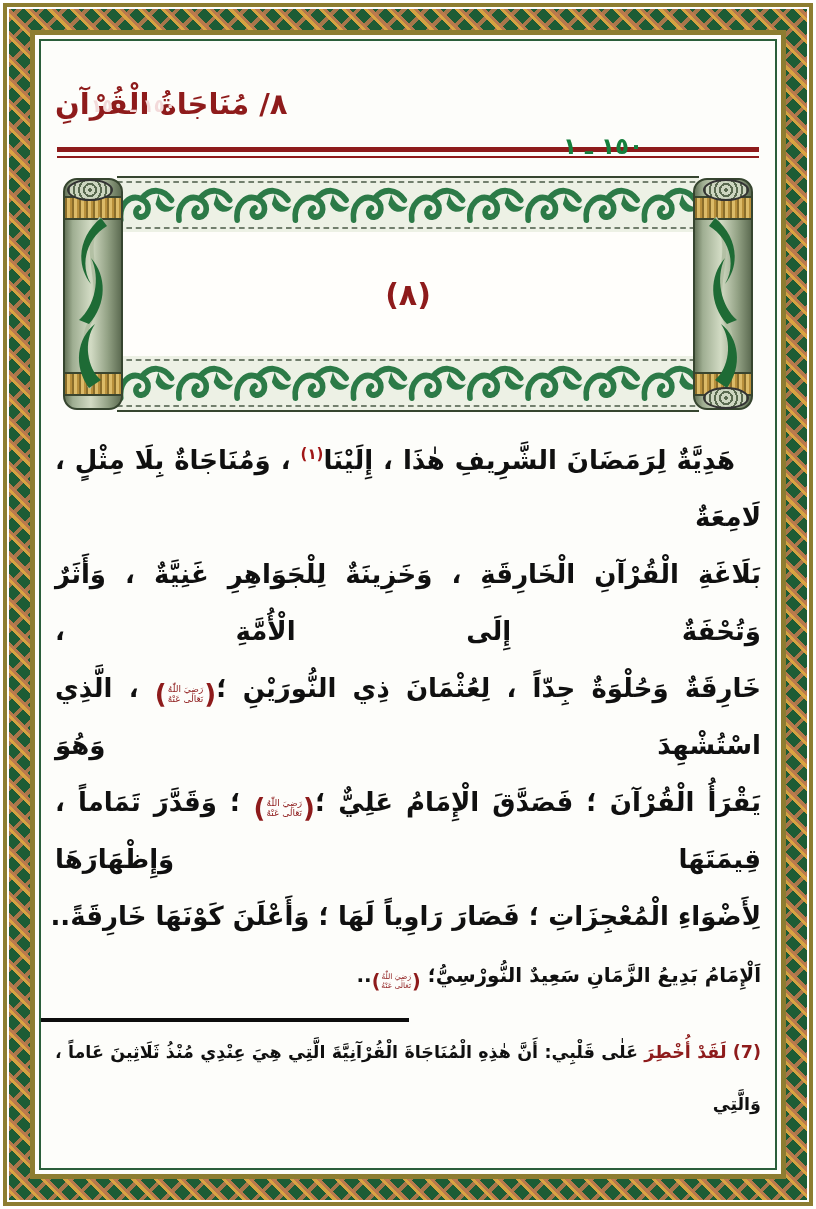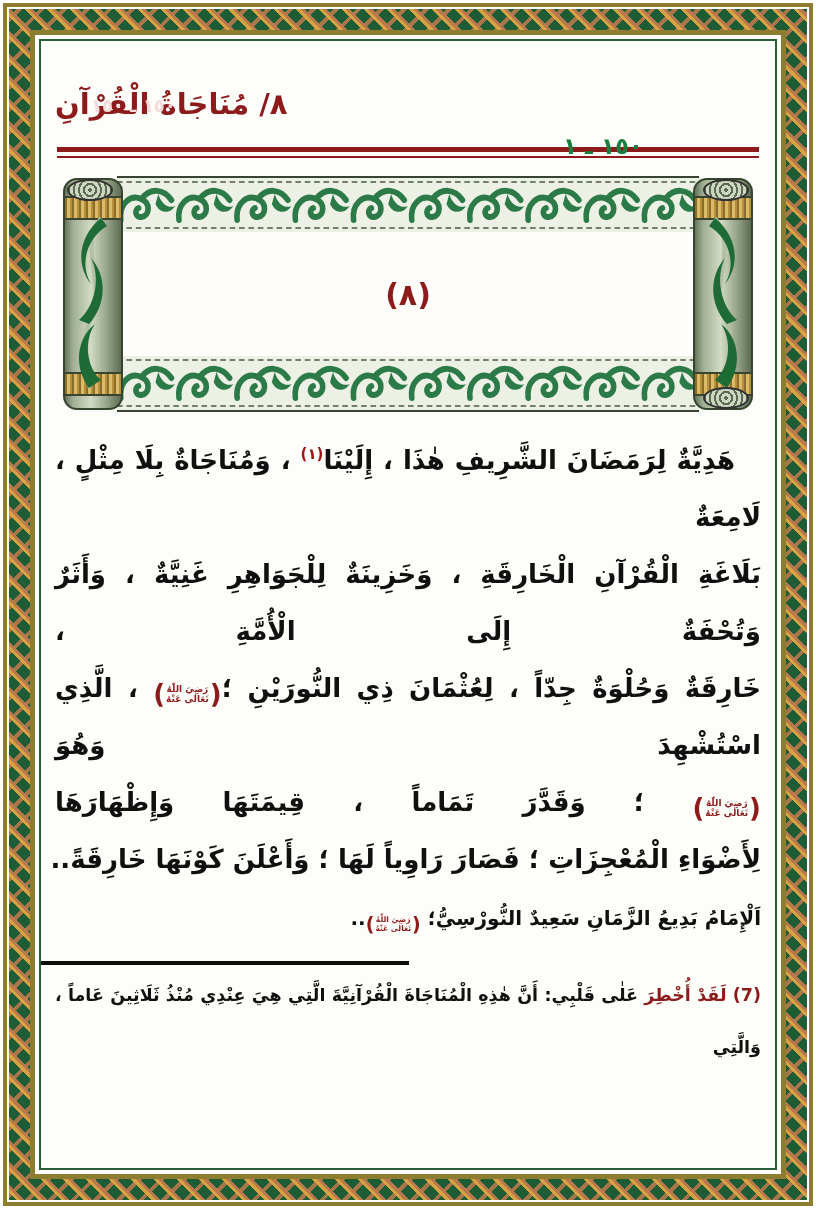--- a/index.html
+++ b/index.html
@@ -50,21 +50,21 @@
   .flourish{position:absolute;top:36px;left:4px;z-index:3;}
 
   
   .bodytext{margin-top:20px;color:#101010;font-size:26px;font-weight:bold;line-height:57px;}
   .bline{white-space:nowrap;}
   .jline{text-align:justify;text-align-last:justify;white-space:normal;}
   .indent{text-indent:26px;}
   .fnmark{color:#a01616;font-size:15px;font-weight:bold;vertical-align:super;line-height:0;}
   .seal{color:#8e1b1b;display:inline-flex;align-items:center;vertical-align:-6px;line-height:1;}
   .seal .paren{font-size:26px;font-weight:bold;}
-  .seal-stack{display:inline-flex;flex-direction:column;align-items:center;font-size:9px;font-weight:bold;line-height:1.15;margin:0 1px;}
+  .seal-stack{display:inline-flex;flex-direction:column;align-items:flex-start;font-size:9px;font-weight:normal;line-height:1.15;margin:0 1px;}
   .seal.small .paren{font-size:19px;}
   .seal.small .seal-stack{font-size:7.5px;}
   .bodysig{margin-top:2px;font-size:20px;font-weight:bold;color:#101010;}
 
   
   .fdivider{height:4px;background:#0d0d0d;width:404px;margin:14px 352px 4px auto;margin-right:352px;}
   .footnotes{margin-top:2px;color:#101010;font-size:17.5px;line-height:52px;font-weight:bold;}
   .fred{color:#8e1b1b;}
 </style>
 </head>
@@ -174,21 +174,21 @@
             <div class="bline jline indent"><span>هَدِيَّةٌ لِرَمَضَانَ الشَّرِيفِ هٰذَا ، إِلَيْنَا</span><span class="fnmark">(١)</span><span> ، وَمُنَاجَاةٌ بِلَا مِثْلٍ ، لَامِعَةٌ</span></div>
             <div class="bline jline">بَلَاغَةِ الْقُرْآنِ الْخَارِقَةِ ، وَخَزِينَةٌ لِلْجَوَاهِرِ غَنِيَّةٌ ، وَأَثَرٌ وَتُحْفَةٌ إِلَى الْأُمَّةِ ،</div>
             <div class="bline jline"><span>خَارِقَةٌ وَحُلْوَةٌ جِدّاً ، لِعُثْمَانَ ذِي النُّورَيْنِ ؛</span><span class="seal">
                           <span class="paren">(</span>
                           <span class="seal-stack">
                             <span>رَضِيَ اللّٰهُ</span>
                             <span>تَعَالٰى عَنْهُ</span>
                           </span>
                           <span class="paren">)</span>
                         </span><span> ، الَّذِي اسْتُشْهِدَ وَهُوَ</span></div>
-            <div class="bline jline"><span class="seal">
+            <div class="bline jline"><span>يَقْرَأُ الْقُرْآنَ ؛ فَصَدَّقَ الْإِمَامُ عَلِيٌّ ؛</span><span class="seal">
                           <span class="paren">(</span>
                           <span class="seal-stack">
                             <span>رَضِيَ اللّٰهُ</span>
                             <span>تَعَالٰى عَنْهُ</span>
                           </span>
                           <span class="paren">)</span>
                         </span><span> ؛ وَقَدَّرَ تَمَاماً ، قِيمَتَهَا وَإِظْهَارَهَا</span></div>
             <div class="bline">لِأَضْوَاءِ الْمُعْجِزَاتِ ؛ فَصَارَ رَاوِياً لَهَا ؛ وَأَعْلَنَ كَوْنَهَا خَارِقَةً..</div>
             <div class="bodysig"><span>اَلْإِمَامُ بَدِيعُ الزَّمَانِ سَعِيدٌ النُّورْسِيُّ؛</span> <span class="seal small">
                           <span class="paren">(</span>

